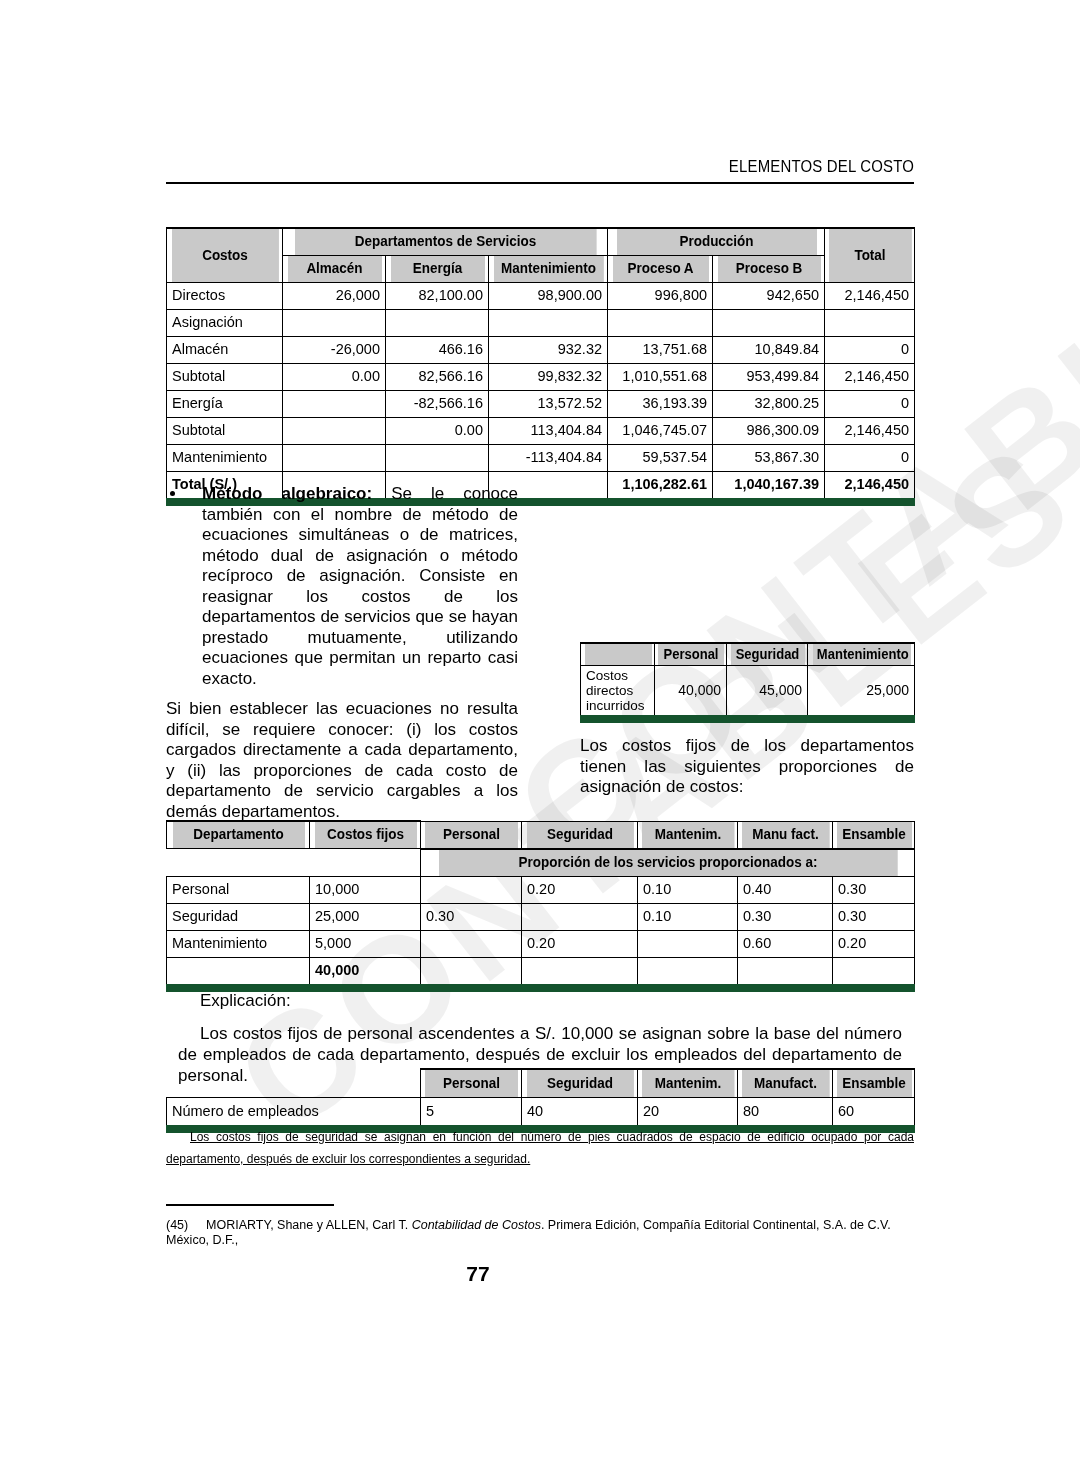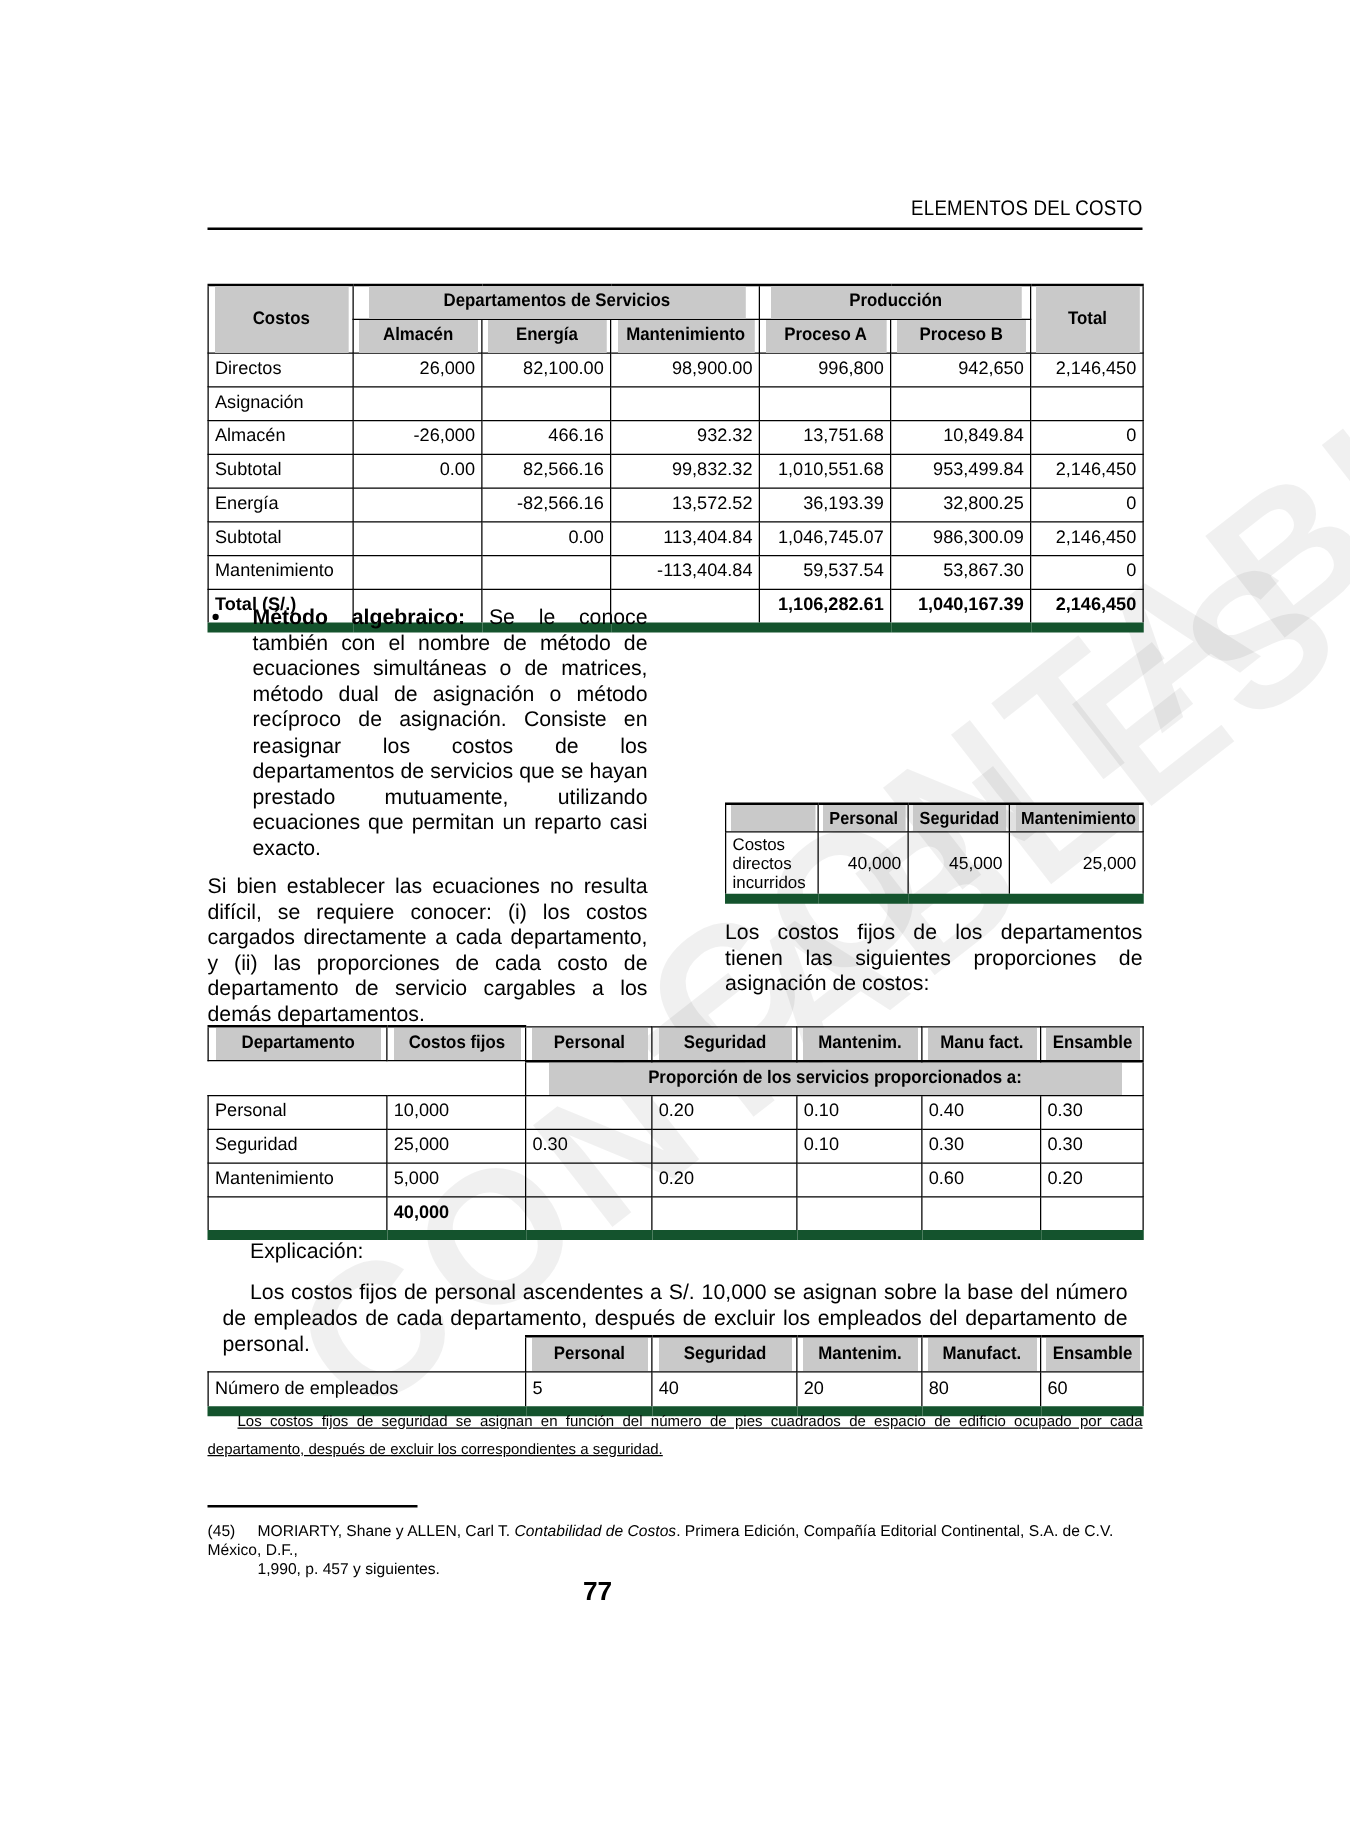--- a/index.html
+++ b/index.html
@@ -492,18 +492,17 @@
         <td class="ctr">60</td>
       </tr>
     </tbody>
   </table>
 
   <p class="finalp">Los costos fijos de seguridad se asignan en función del número de pies cuadrados de espacio de edificio ocupado por cada departamento, después de excluir los correspondientes a seguridad.</p>
 
   <div class="fn-rule"></div>
   <div class="footnote">
     <span class="fnum">(45)</span><span class="fbody"><span>MORIARTY, Shane y ALLEN, Carl T. </span><i>Contabilidad de Costos</i><span>. Primera Edición,  Compañía Editorial Continental, S.A. de C.V. México, D.F.,</span></span>
-    <span class="fn-l2">1,990, p. 457 y siguientes.</span>
   </div>
 
   <div class="pageno">77</div>
 
 </div>
 
 </body></html>

